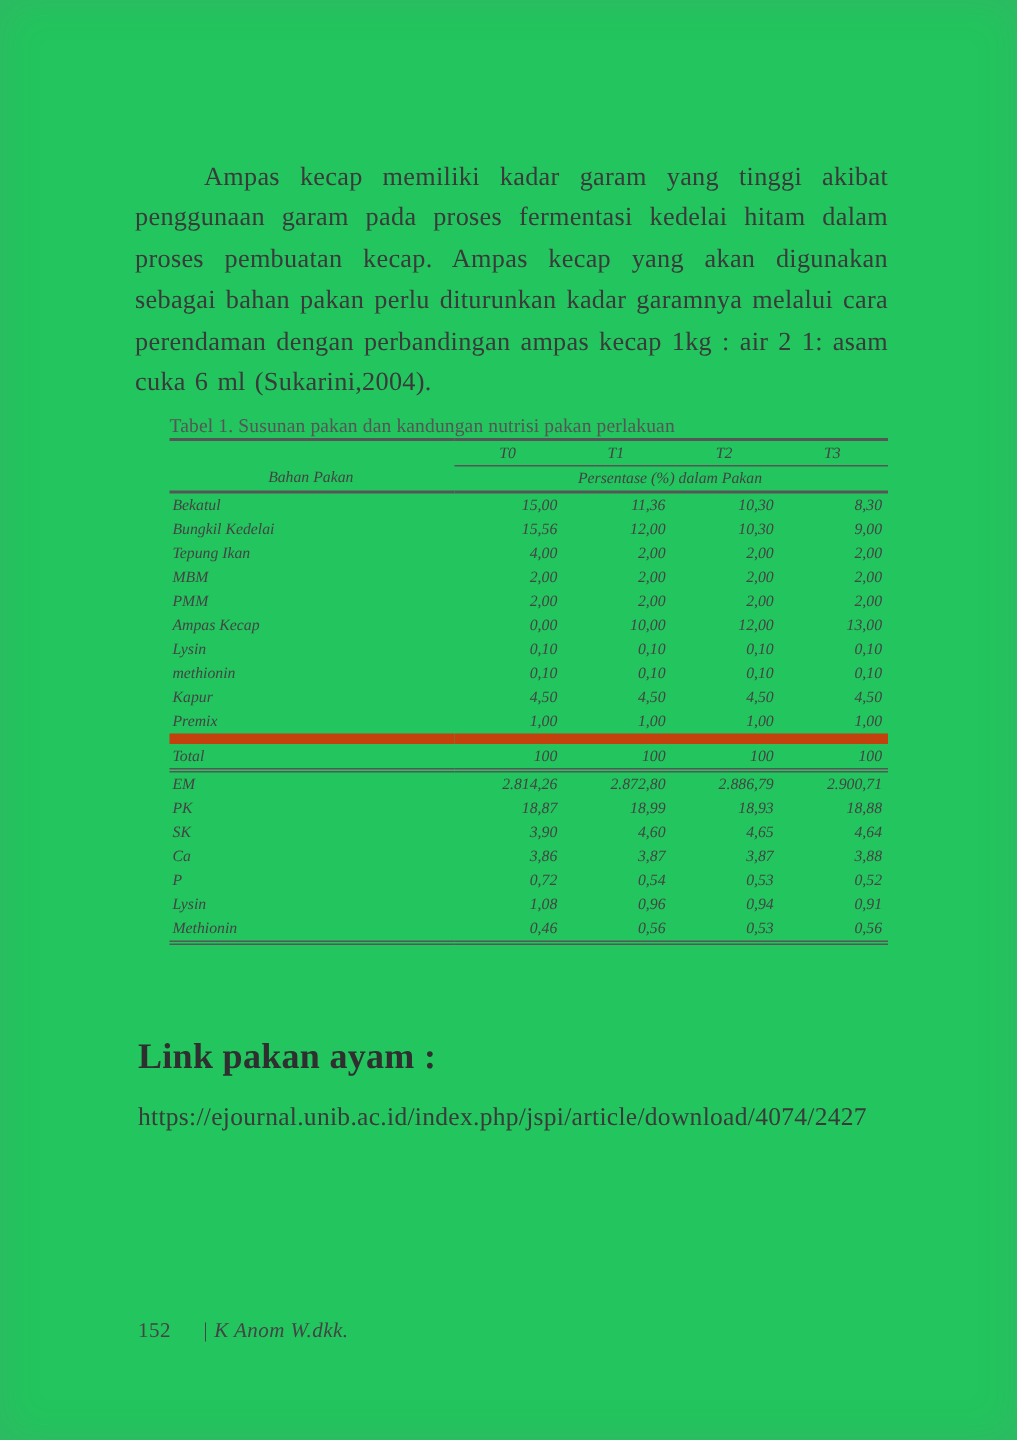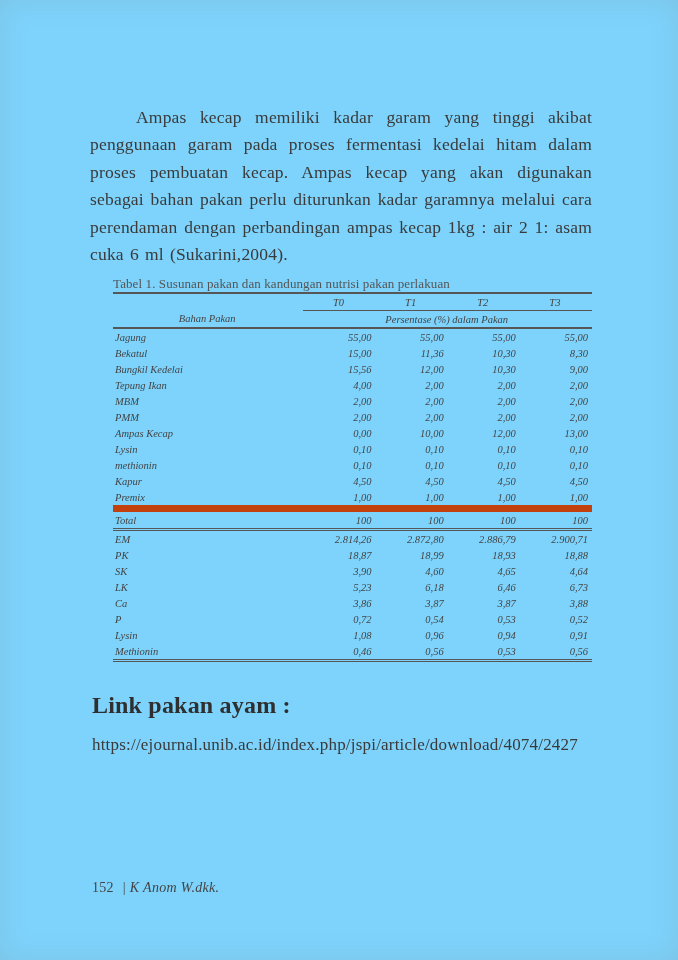--- a/index.html
+++ b/index.html
@@ -1,19 +1,19 @@
 <!DOCTYPE html>
 <html><head>
 <meta charset="utf-8">
 <style>
   html,body{margin:0;padding:0;background:#e9e9e9;}
   .page{
     position:relative;
     width:678px;height:960px;
-    background:#7dd3fc;
+    background:#22c55e;
     overflow:hidden;
     font-family:"Liberation Serif","DejaVu Serif",serif;
     color:#3a3a3a;
     box-shadow:inset 0 0 28px rgba(120,120,120,0.18);
   }
   .scan{filter:blur(0.25px);}
   .body-paragraph{
     position:absolute;top:86px;left:90px;width:502px;
     font-size:17.5px;line-height:27.5px;
     text-align:justify;text-indent:46px;
@@ -50,21 +50,21 @@
   }
   .link-url{
     position:absolute;top:731px;left:92px;width:508px;
     font-size:17px;line-height:28px;color:#3a3a3a;
     word-break:break-all;letter-spacing:0.2px;
   }
   .footer{
     position:absolute;top:880px;left:92px;
     font-size:14px;color:#444;letter-spacing:0.3px;
   }
-  .footer .author{font-style:italic;margin-left:8px;text-align:right;}
+  .footer .author{font-style:italic;margin-left:21px;text-align:right;}
 </style>
 </head>
 <body>
 
 <div class="page scan">
 
   <p class="body-paragraph">Ampas kecap memiliki kadar garam yang tinggi akibat penggunaan garam pada proses fermentasi kedelai hitam dalam proses pembuatan kecap. Ampas kecap yang akan digunakan sebagai bahan pakan perlu diturunkan kadar garamnya melalui cara perendaman dengan perbandingan ampas kecap 1kg : air 2 1: asam cuka 6 ml (Sukarini,2004).</p>
 
   <div class="table-caption">Tabel 1. Susunan pakan dan kandungan nutrisi pakan perlakuan</div>
 
@@ -85,27 +85,20 @@
           <td class="t-col">T2</td>
           <td class="t-col">T3</td>
         </tr>
         <tr class="hdr2">
           <td>Bahan Pakan</td>
           <td colspan="4">Persentase (%) dalam Pakan</td>
         </tr>
       </thead>
       <tbody id="ingredient-body">
           <tr>
-            <td>Jagung</td>
-            <td class="num">55,00</td>
-            <td class="num">55,00</td>
-            <td class="num">55,00</td>
-            <td class="num">55,00</td>
-          </tr>
-          <tr>
             <td>Bekatul</td>
             <td class="num">15,00</td>
             <td class="num">11,36</td>
             <td class="num">10,30</td>
             <td class="num">8,30</td>
           </tr>
           <tr>
             <td>Bungkil Kedelai</td>
             <td class="num">15,56</td>
             <td class="num">12,00</td>
@@ -194,27 +187,20 @@
             <td class="num">18,88</td>
           </tr>
           <tr>
             <td>SK</td>
             <td class="num">3,90</td>
             <td class="num">4,60</td>
             <td class="num">4,65</td>
             <td class="num">4,64</td>
           </tr>
           <tr>
-            <td>LK</td>
-            <td class="num">5,23</td>
-            <td class="num">6,18</td>
-            <td class="num">6,46</td>
-            <td class="num">6,73</td>
-          </tr>
-          <tr>
             <td>Ca</td>
             <td class="num">3,86</td>
             <td class="num">3,87</td>
             <td class="num">3,87</td>
             <td class="num">3,88</td>
           </tr>
           <tr>
             <td>P</td>
             <td class="num">0,72</td>
             <td class="num">0,54</td>

